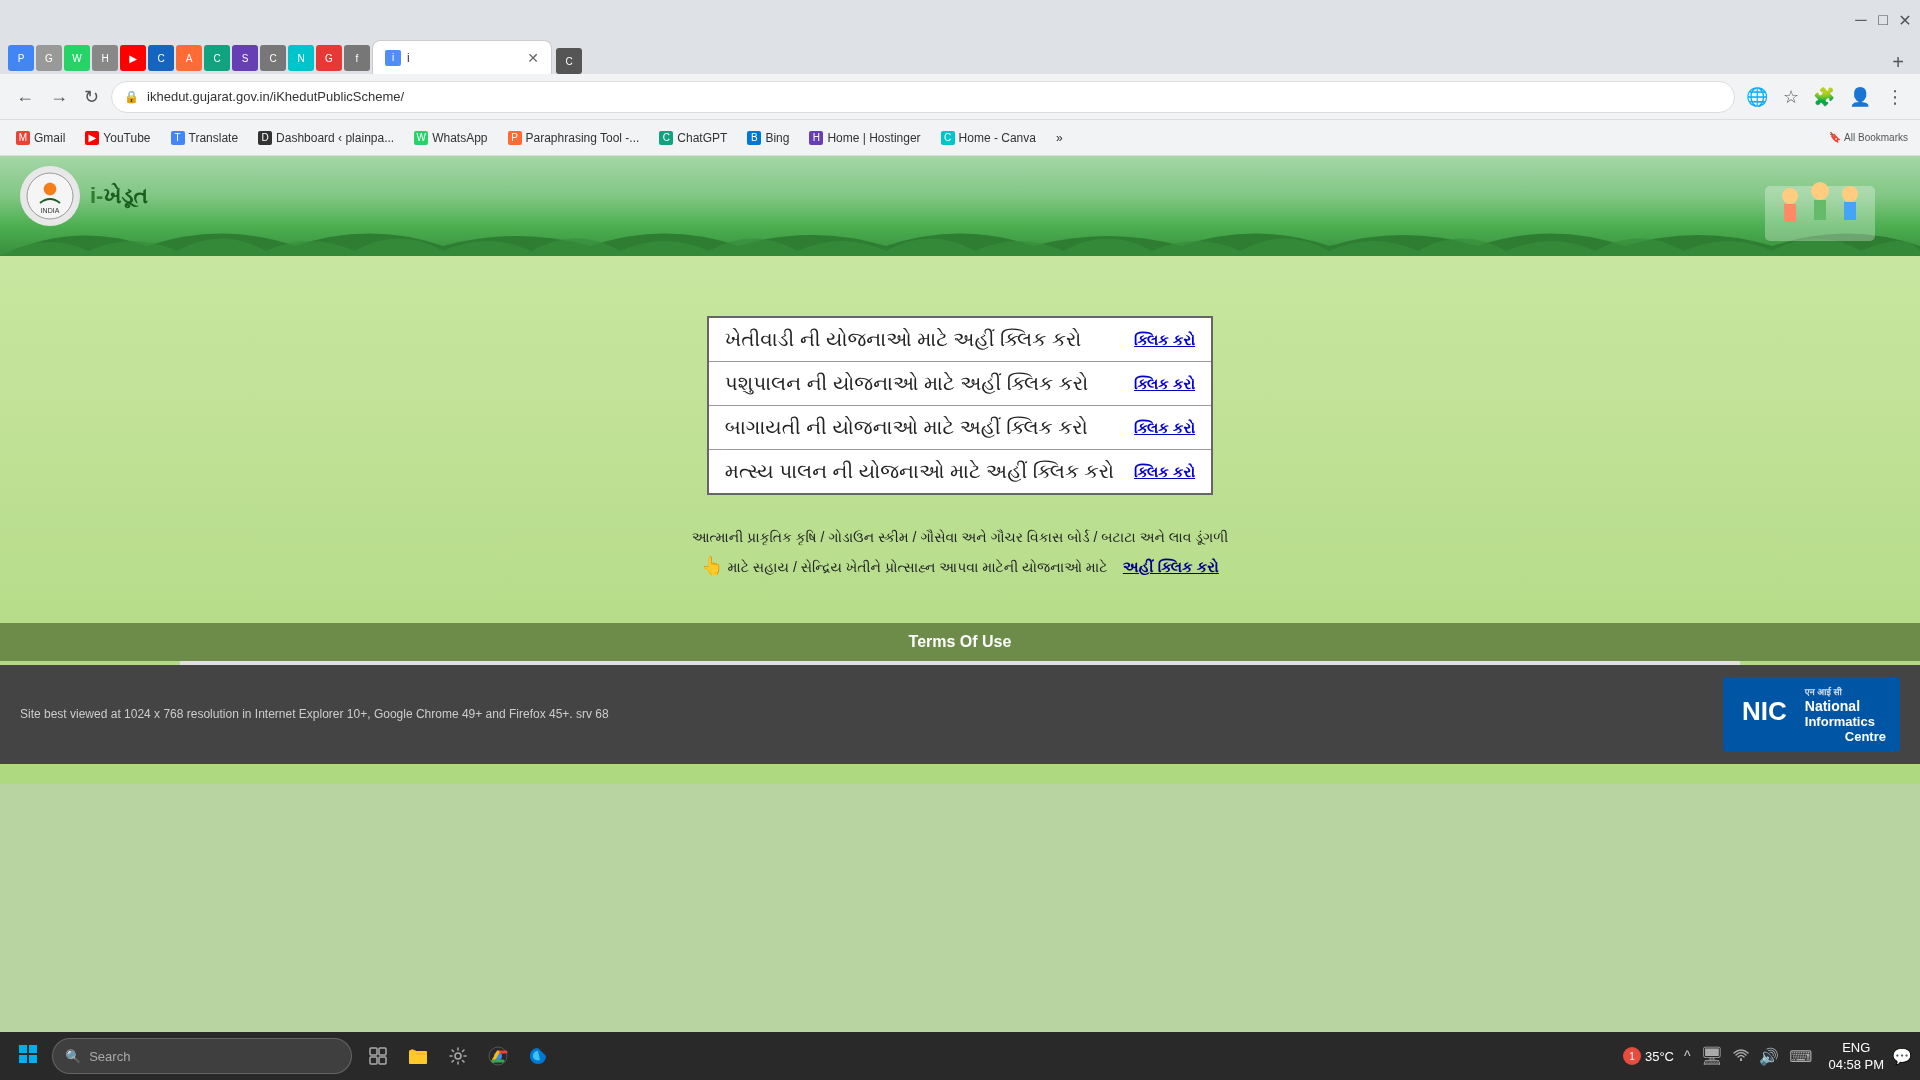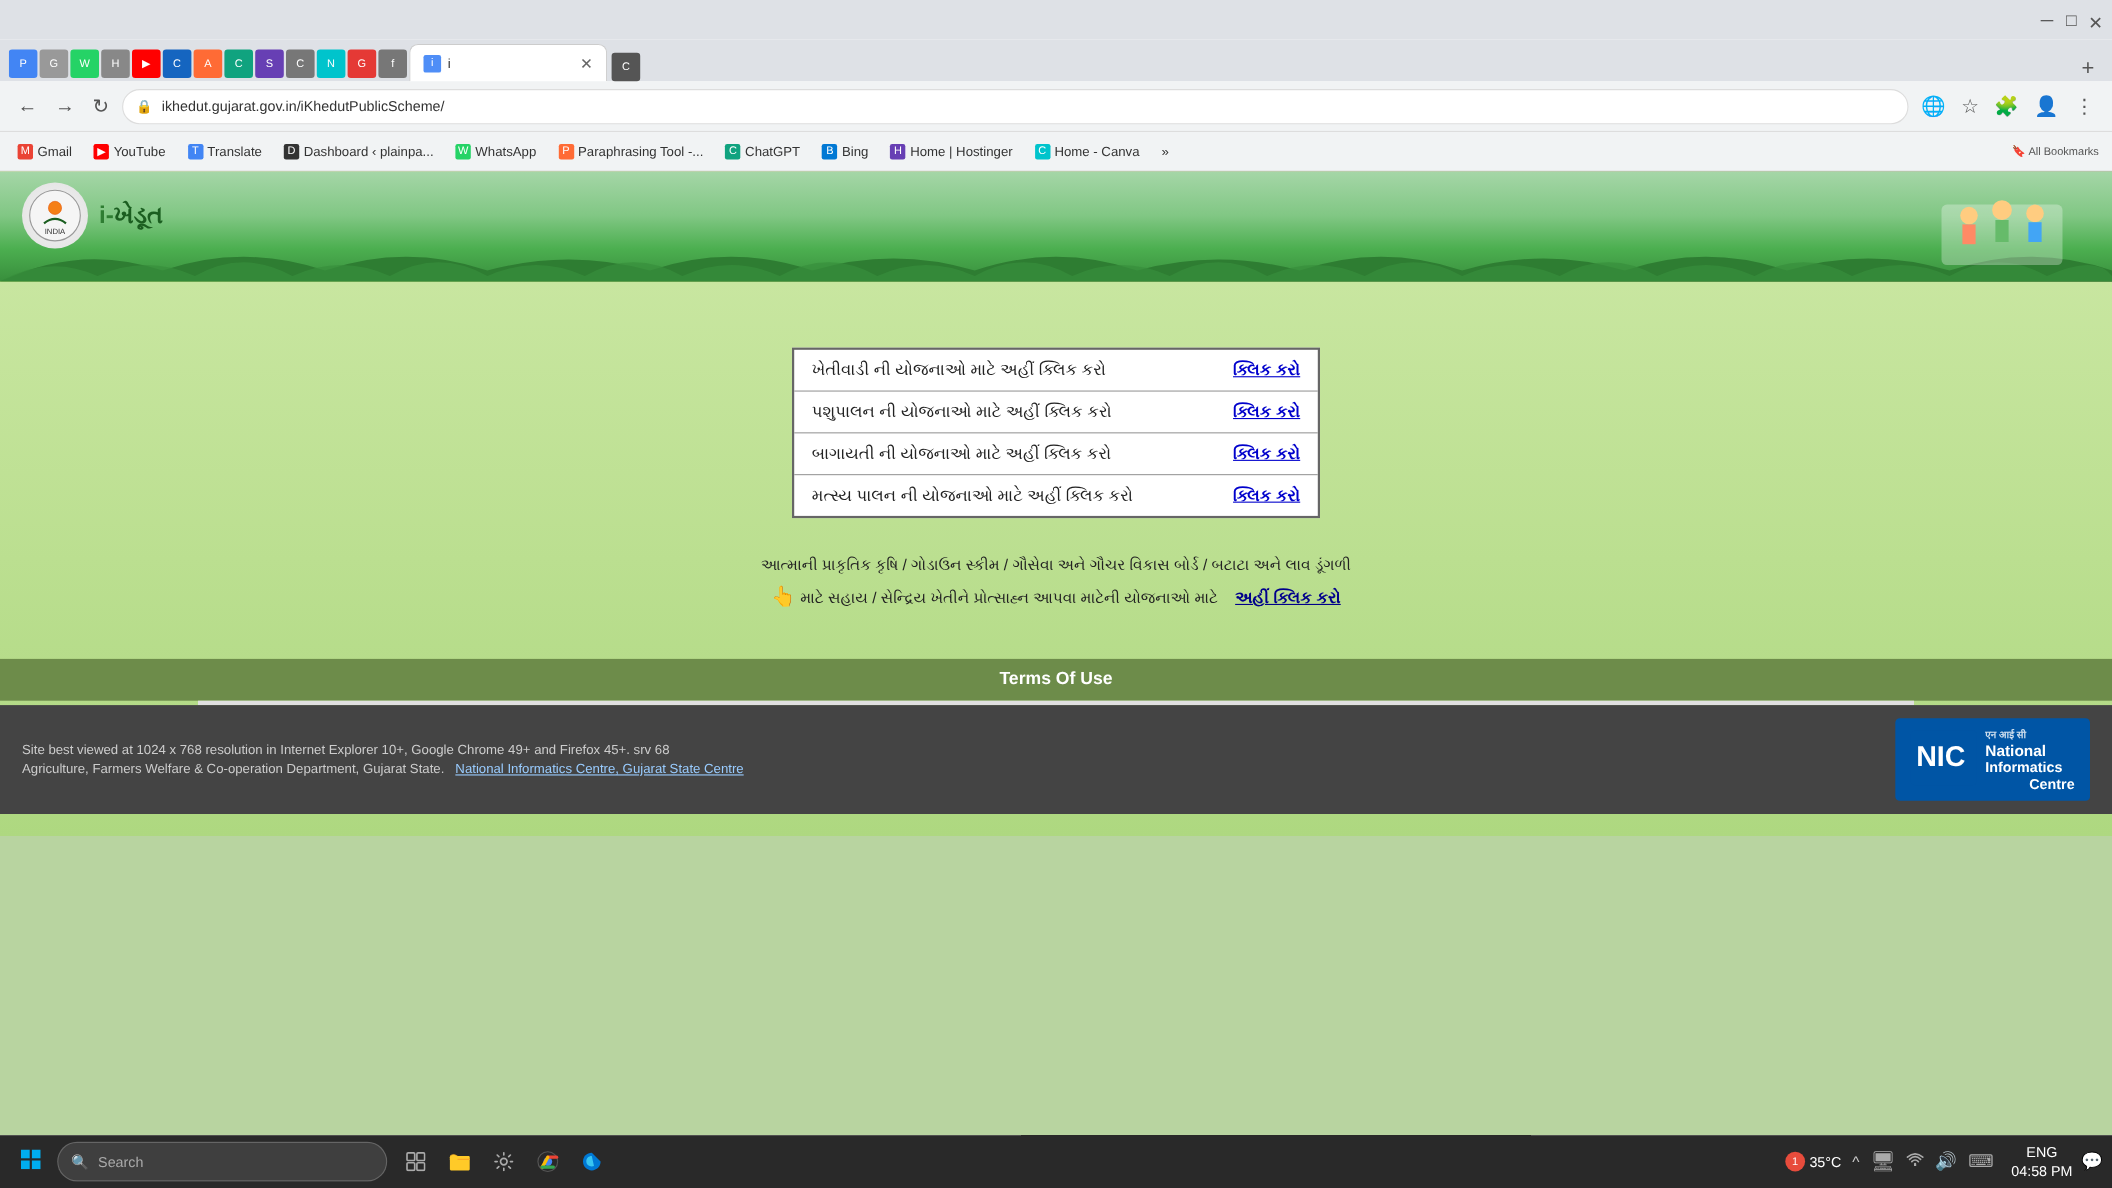--- a/index.html
+++ b/index.html
@@ -176,21 +176,21 @@
     .scheme-row {
       display: flex;
       align-items: center;
       border-bottom: 1px solid #999;
       padding: 10px 16px;
       gap: 20px;
     }
     .scheme-row:last-child { border-bottom: none; }
     .scheme-text {
       flex: 1;
-      font-size: 15px;
+      font-size: 20px;
       color: #222;
       font-family: Arial, sans-serif;
     }
     .scheme-link {
       color: #0000cc;
       text-decoration: underline;
       font-size: 15px;
       cursor: pointer;
       white-space: nowrap;
       font-weight: bold;
@@ -502,26 +502,20 @@
     </div>
 
     <div class="terms-bar">
       <span>Terms Of Use</span>
     </div>
     <div style="background:#e0e0e0;height:4px;margin:0 180px;"></div>
 
     <div class="site-footer">
       <div class="footer-left">
         <div>Site best viewed at 1024 x 768 resolution in Internet Explorer 10+, Google Chrome 49+ and Firefox 45+. srv 68</div>
-        <div style="margin-top:4px;">
-          <span>Agriculture, Farmers Welfare &amp; Co-operation Department, Gujarat State.</span>
-          &nbsp;
-          <span></span>
-          <span style="color:#99ccff;cursor:pointer;text-decoration:underline;">National Informatics Centre, Gujarat State Centre</span>
-        </div>
       </div>
       <div class="nic-logo">
         <div>
           <svg width="60" height="50" viewBox="0 0 60 50">
             <rect width="60" height="50" fill="#0055a5" rx="4"></rect>
             <text x="5" y="32" font-size="26" font-weight="bold" fill="white">NIC</text>
           </svg>
         </div>
         <div class="nic-text-block">
           <div style="font-size:9px;opacity:0.8;">एन आई सी</div>

